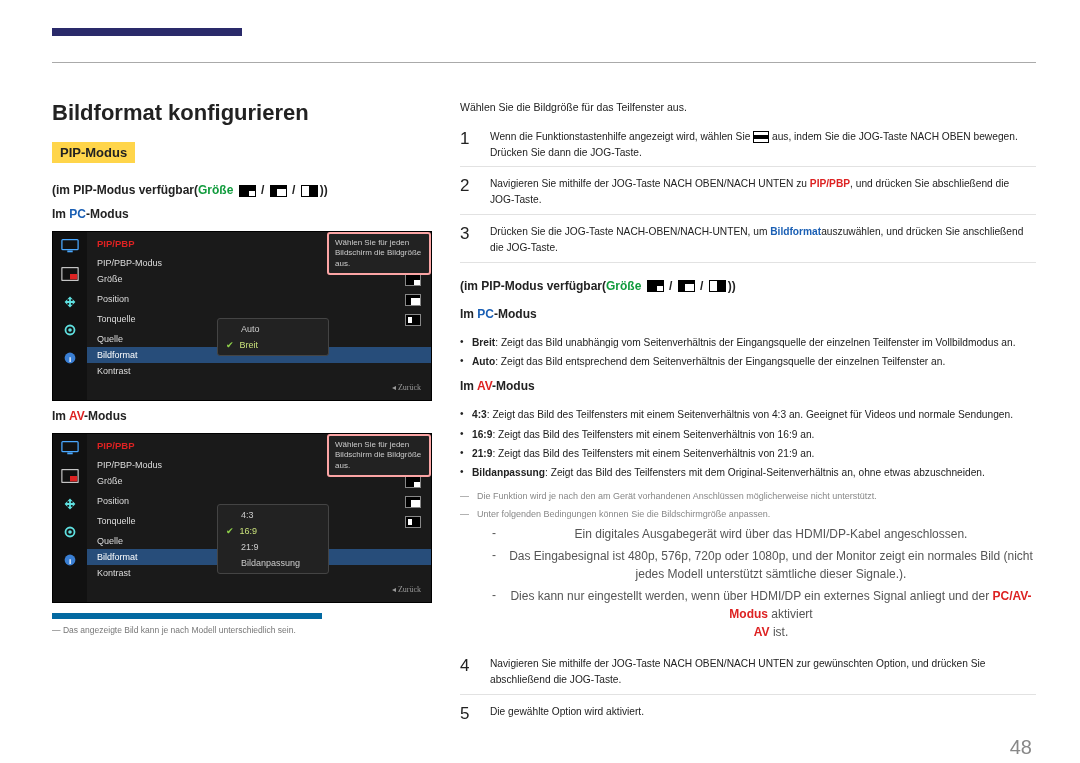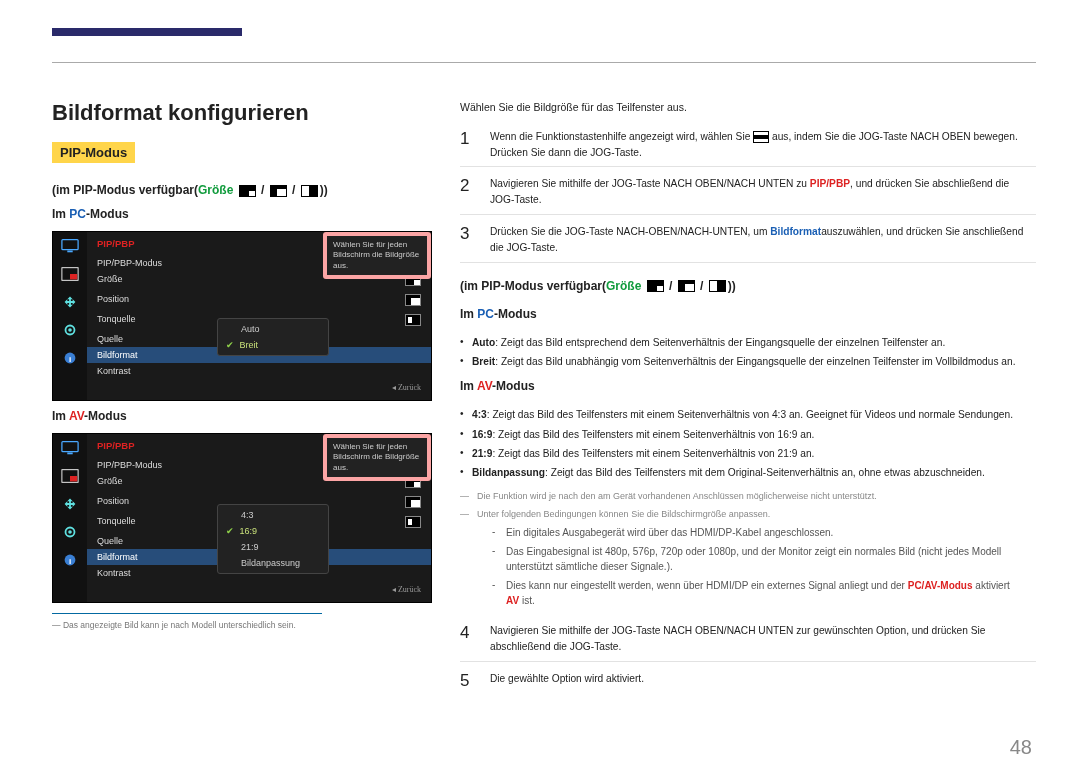--- a/index.html
+++ b/index.html
@@ -114,21 +114,21 @@
   .osd-sub .opt {
     padding: 3px 8px; font-size: 9px; color: #ccc;
     display: flex; align-items: center; gap: 6px;
   }
   .osd-sub .opt.sel { color: #c8e07a; }
   .chk { color: #8fd14a; font-size: 9px; }
   .osd-tip {
     position: absolute;
     top: 0px; right: 0;
     width: 88px;
-    background: #222; border: 4px solid #fca5a5;
+    background: #222; border: 2px solid #fca5a5;
     border-radius: 3px;
     font-size: 8px; color: #ccc;
     padding: 4px 6px;
     line-height: 1.3;
   }
   .osd-foot {
     display:flex; justify-content:flex-end;
     font-size: 8px; color: #999;
     padding: 4px 10px 4px 0;
     font-family: Liberation Serif, serif;
@@ -136,21 +136,21 @@
   .pictoval {
     display:inline-block; width: 14px; height: 10px;
     border:1px solid #888; position: relative; background: #000;
   }
   .pictoval::after {
     content:""; position:absolute; background:#fff;
   }
   .pictoval.a::after { right:0; bottom:0; width:6px; height:5px; }
   .pictoval.b::after { right:0; bottom:0; width:9px; height:7px; }
   .footnote {
-    border-top: 1px solid #0369a1;
+    border-top: 6px solid #0369a1;
     width: 270px;
     margin-top: 10px;
     padding-top: 6px;
     font-size: 8.5px; color: #777;
   }
   .step {
     display: flex; gap: 14px;
     padding: 6px 0;
     border-bottom: 1px solid #e2e2e2;
   }
@@ -161,21 +161,21 @@
   ul.bullets { margin: 4px 0 4px 0; padding: 0; list-style: none; }
   ul.bullets li { position: relative; padding: 2px 0 2px 12px; font-size: 10.2px; }
   ul.bullets li::before { content:"•"; position:absolute; left:0; top:1px; }
   .dimnote {
     font-size: 9px; color: #888;
     padding: 4px 0 0 0;
     display: flex; gap: 8px;
   }
   .dimnote .dash { color:#888; }
   .sublist { margin: 2px 0 4px 32px; padding:0; list-style: none; }
-  .sublist li { position:relative; padding:2px 0 2px 14px; font-size:10px; color:#555;}
+  .sublist li { position:relative; padding:2px 0 2px 14px; font-size:12px; color:#555;text-align:center;}
   .sublist li::before { content:"-"; position:absolute; left:0; top:1px; }
   .pagenum {
     position: absolute; right: 48px; bottom: 4px;
     font-size: 20px; color: #888;
   }
   .b {font-weight:700;}
 </style>
 </head>
 <body>
 
@@ -389,22 +389,22 @@
         <span>(im PIP-Modus verfügbar(</span><span class="green">Größe</span>
         <span class="sizeicon small"></span> /
         <span class="sizeicon med"></span> /
         <span class="sizeicon big"></span><span>))</span>
       </div>
 
       <div class="subline">
         <span>Im </span><span class="blue">PC</span><span>-Modus</span>
       </div>
       <ul class="bullets" id="pc-bullets">
+          <li><span class="b">Breit</span>: Zeigt das Bild unabhängig vom Seitenverhältnis der Eingangsquelle der einzelnen Teilfenster im Vollbildmodus an.</li>
           <li><span class="b">Auto</span>: Zeigt das Bild entsprechend dem Seitenverhältnis der Eingangsquelle der einzelnen Teilfenster an.</li>
-          <li><span class="b">Breit</span>: Zeigt das Bild unabhängig vom Seitenverhältnis der Eingangsquelle der einzelnen Teilfenster im Vollbildmodus an.</li>
         </ul>
 
       <div class="subline">
         <span>Im </span><span class="red">AV</span><span>-Modus</span>
       </div>
       <ul class="bullets" id="av-bullets">
           <li><span class="b">4:3</span>: Zeigt das Bild des Teilfensters mit einem Seitenverhältnis von 4:3 an. Geeignet für Videos und normale Sendungen.</li>
           <li><span class="b">16:9</span>: Zeigt das Bild des Teilfensters mit einem Seitenverhältnis von 16:9 an.</li>
           <li><span class="b">21:9</span>: Zeigt das Bild des Teilfensters mit einem Seitenverhältnis von 21:9 an.</li>
           <li><span class="b">Bildanpassung</span>: Zeigt das Bild des Teilfensters mit dem Original-Seitenverhältnis an, ohne etwas abzuschneiden.</li>

